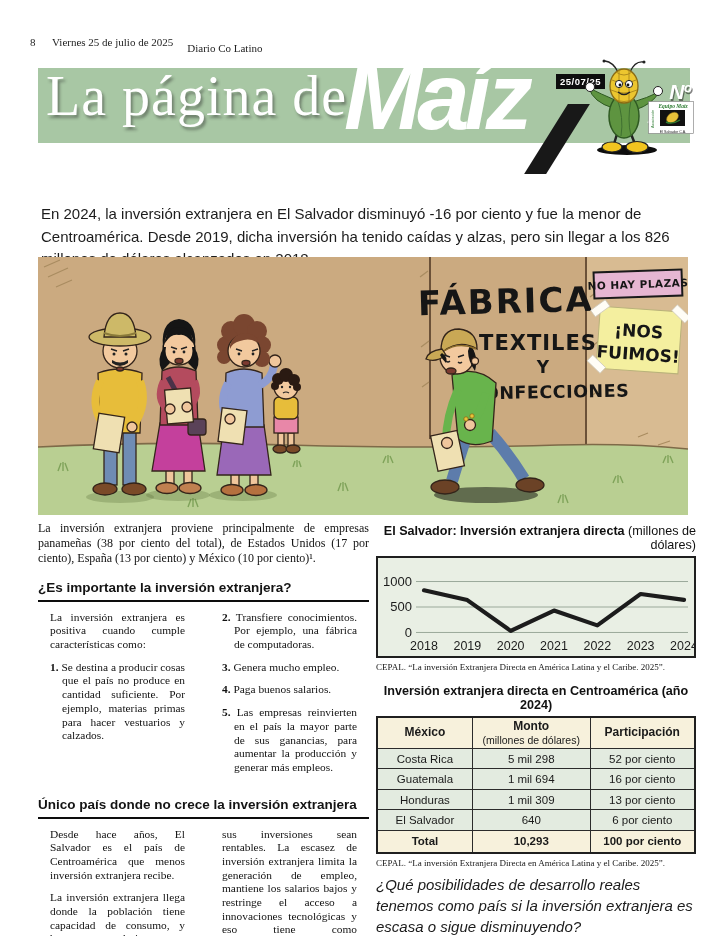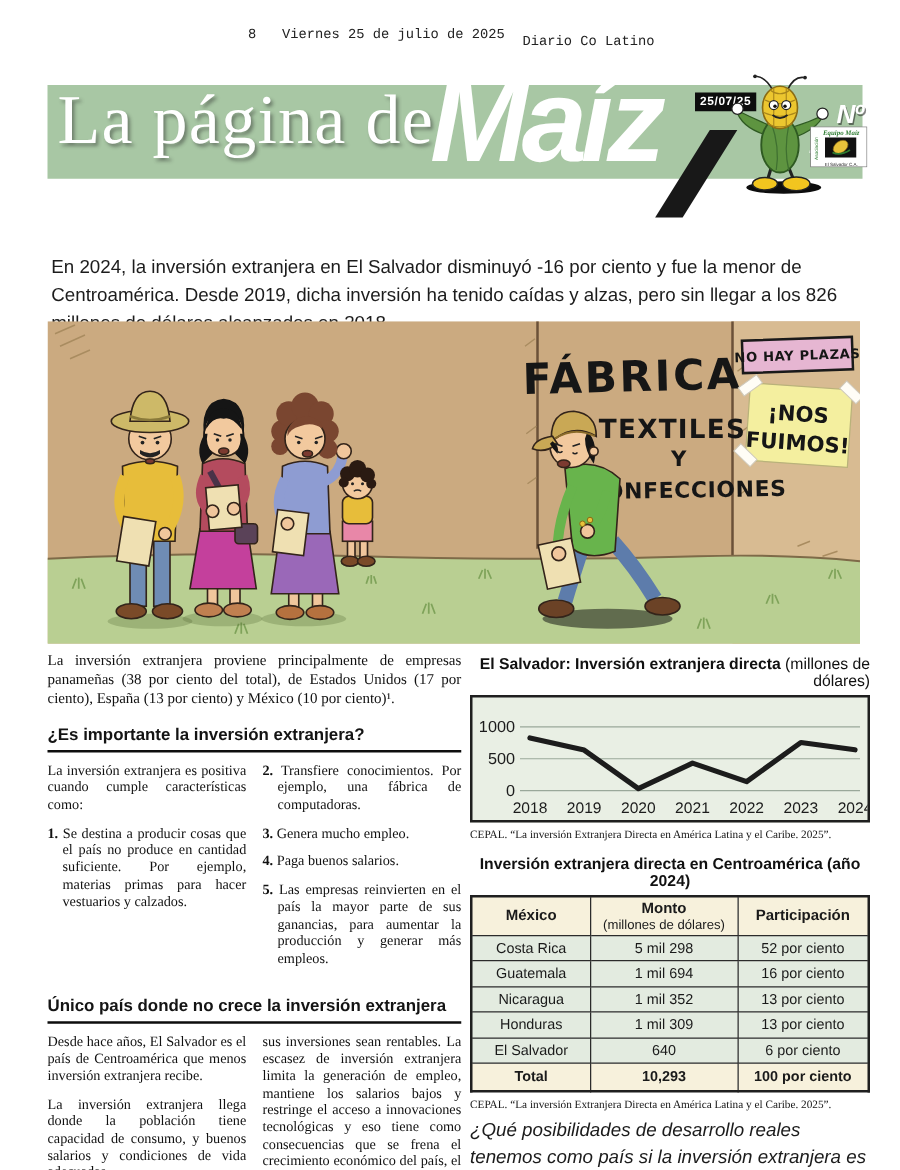--- a/index.html
+++ b/index.html
@@ -1,22 +1,22 @@
 <!DOCTYPE html>
 <html style="--masthead-green: #a8c7a4; --chart-bg: #e9efe4; --table-cream: #f7f1dc; --table-rowgreen: #e3ebe0; --sign-pink: #e6b6d2; --note-yellow: #f4ef9f;"><head>
 <meta charset="utf-8">
 <style>
   html,body{margin:0;padding:0}
   body{width:720px;height:936px;background:#fff;position:relative;overflow:hidden;
        font-family:"Liberation Serif",serif;color:#111}
   #page{position:absolute;inset:0}
 
   
-  .top-bar{position:absolute;top:22px;left:30px;width:662px;display:flex;
-           justify-content:center;font-family:Liberation Mono, monospace;
+  .top-bar{position:absolute;top:36px;left:30px;width:662px;display:flex;
+           justify-content:flex-start;font-family:Liberation Serif, serif;
            font-size:11px;color:#222}
   .top-left span{margin-right:14px}
   .brand{margin-top:6px}
 
   
   .masthead{position:absolute;top:68px;left:38px;width:652px;height:75px;
             background:var(--masthead-green)}
   .mast-prefix{position:absolute;left:8px;top:-4px;font-family:"Liberation Serif",serif;
                font-size:56px;color:#fff;letter-spacing:1px;
                text-shadow:2px 3px 3px rgba(40,40,40,.45);white-space:nowrap}
@@ -41,21 +41,21 @@
 
   .cartoon{position:absolute;top:257px;left:38px;width:650px;height:258px}
 
   
   .col-left{position:absolute;top:521px;left:38px;width:331px}
   .lead{font-size:12px;line-height:1.27;text-align:justify;margin:0}
   .sec-heading{margin-top:13px;font:bold 13.5px "Liberation Sans",sans-serif;color:#141414;
                border-bottom:2.5px solid #0d0d0d;padding-bottom:5px}
   .twocol{display:flex;gap:13px;margin-top:9px}
   .subcol{width:159px;font-size:11.4px;line-height:1.2;text-align:justify}
-  .subcol p{margin:0 0 9px}
+  .subcol p{margin:0 12px 9px}
   .item{padding-left:12px;text-indent:-12px;margin:0 0 2px}
 
   
   .col-right{position:absolute;top:524px;left:376px;width:320px}
   .chart-title{text-align:right;font-family:"Liberation Sans",sans-serif;font-size:12.6px;color:#111}
   .chart-title .bold{font-weight:bold}
   .chart-box{margin-top:4px;height:98px;background:var(--chart-bg);border:2px solid #1f1f1f}
   #fdi-chart{width:100%;height:100%;display:block}
   .grid{stroke:#9aa89a;stroke-width:1}
   .dataline{fill:none;stroke:#1c1c1c;stroke-width:4.2;stroke-linejoin:round;stroke-linecap:round}
@@ -378,25 +378,20 @@
             <td>Costa Rica</td>
             <td>5 mil 298</td>
             <td>52 por ciento</td>
           </tr>
         <tr>
             <td>Guatemala</td>
             <td>1 mil 694</td>
             <td>16 por ciento</td>
           </tr>
         <tr>
-            <td>Nicaragua</td>
-            <td>1 mil 352</td>
-            <td>13 por ciento</td>
-          </tr>
-        <tr>
             <td>Honduras</td>
             <td>1 mil 309</td>
             <td>13 por ciento</td>
           </tr>
         <tr>
             <td>El Salvador</td>
             <td>640</td>
             <td>6 por ciento</td>
           </tr>
         <tr class="total">

